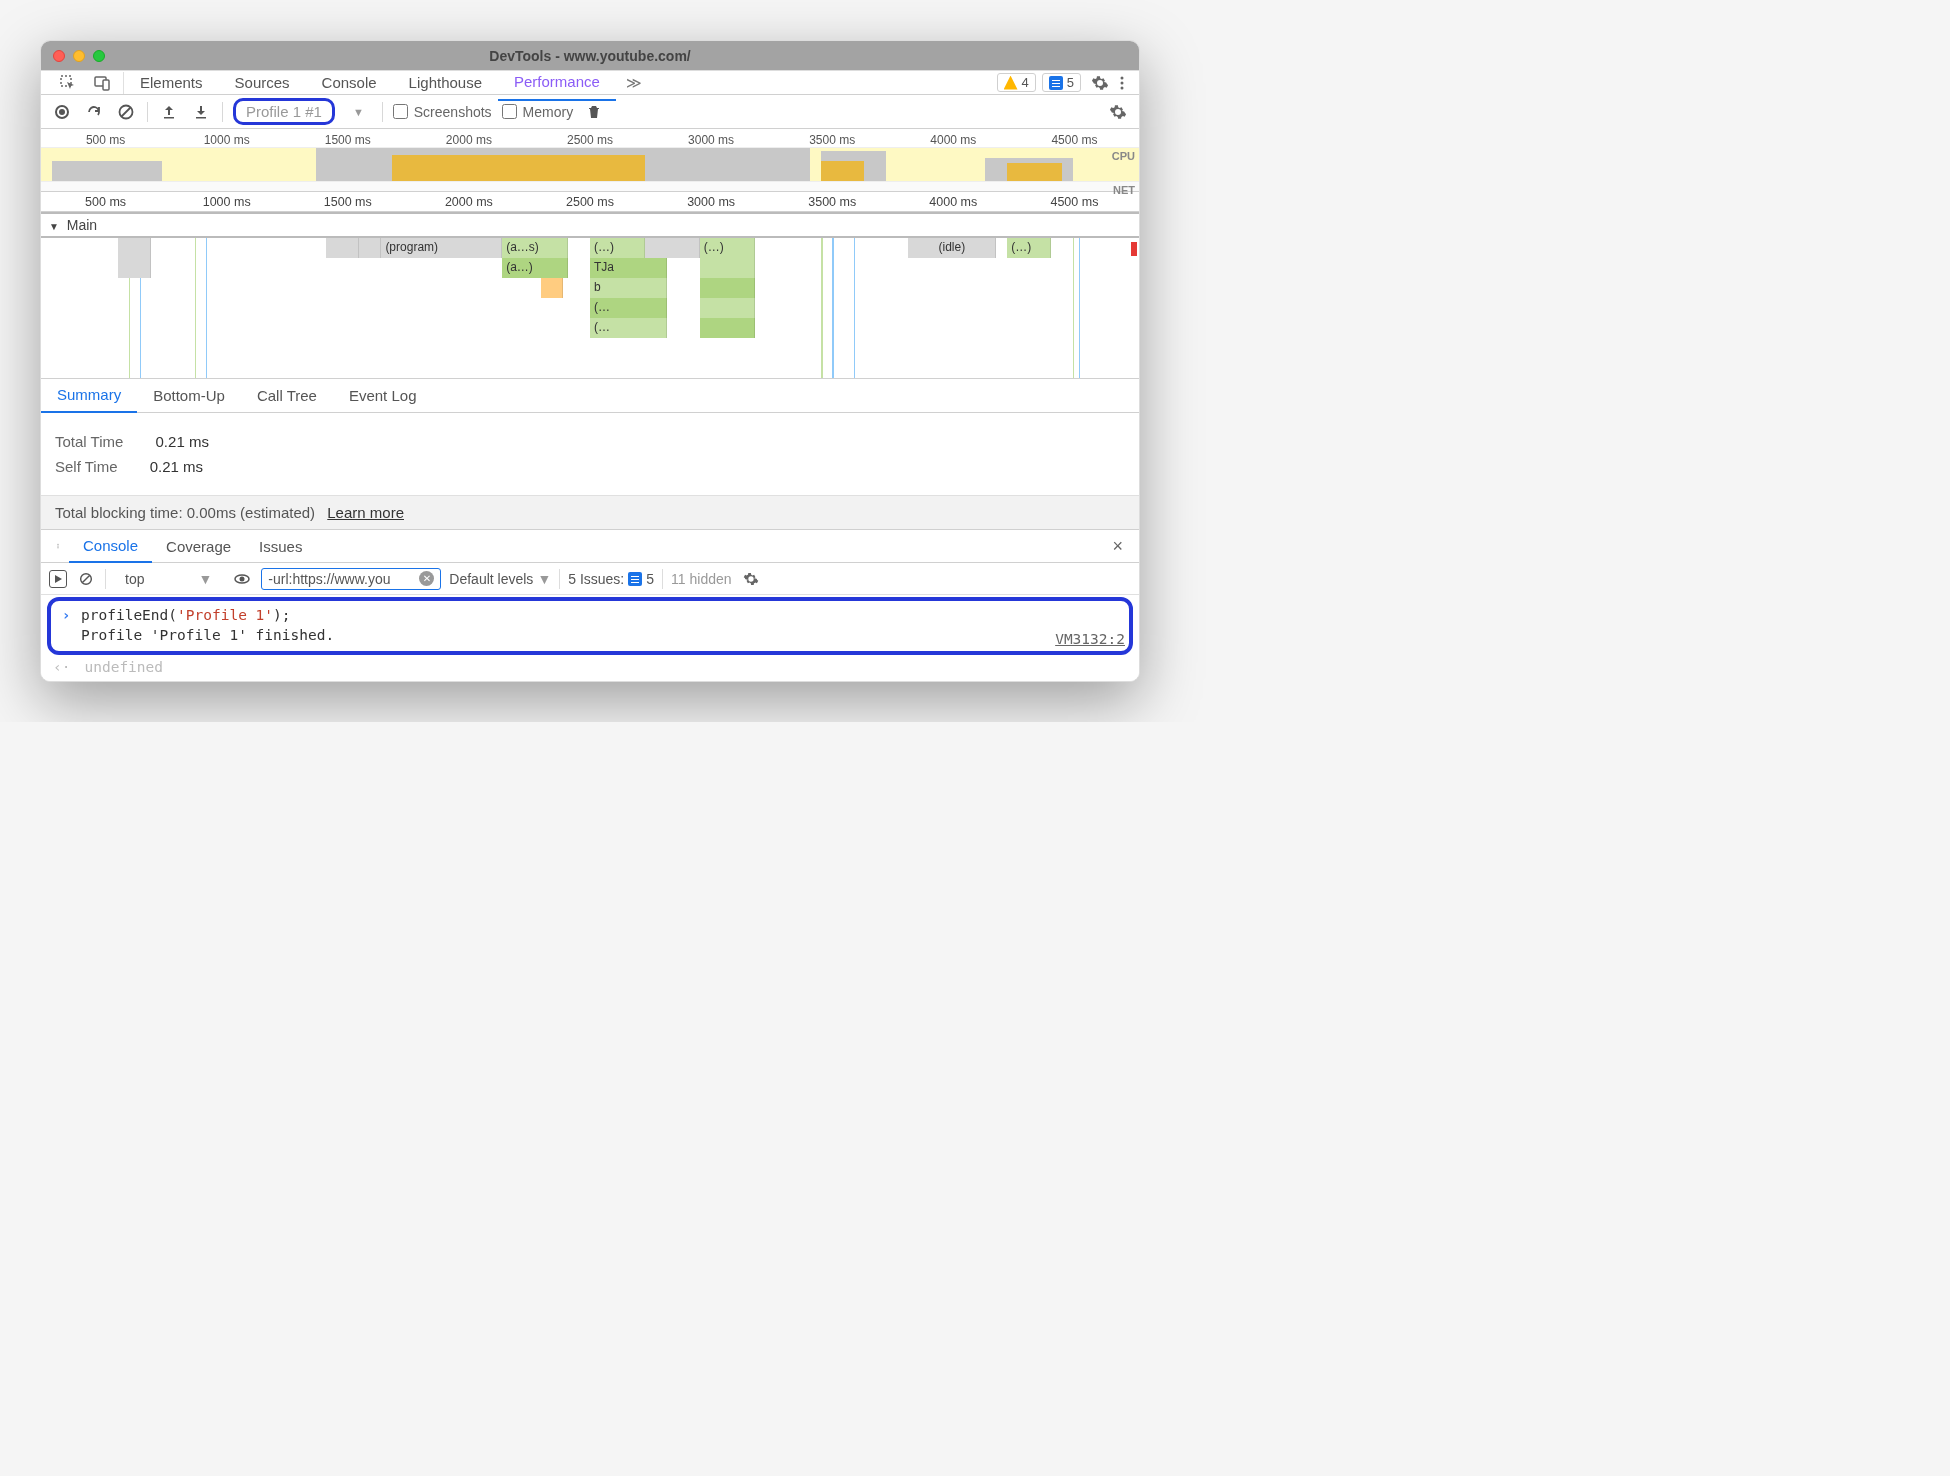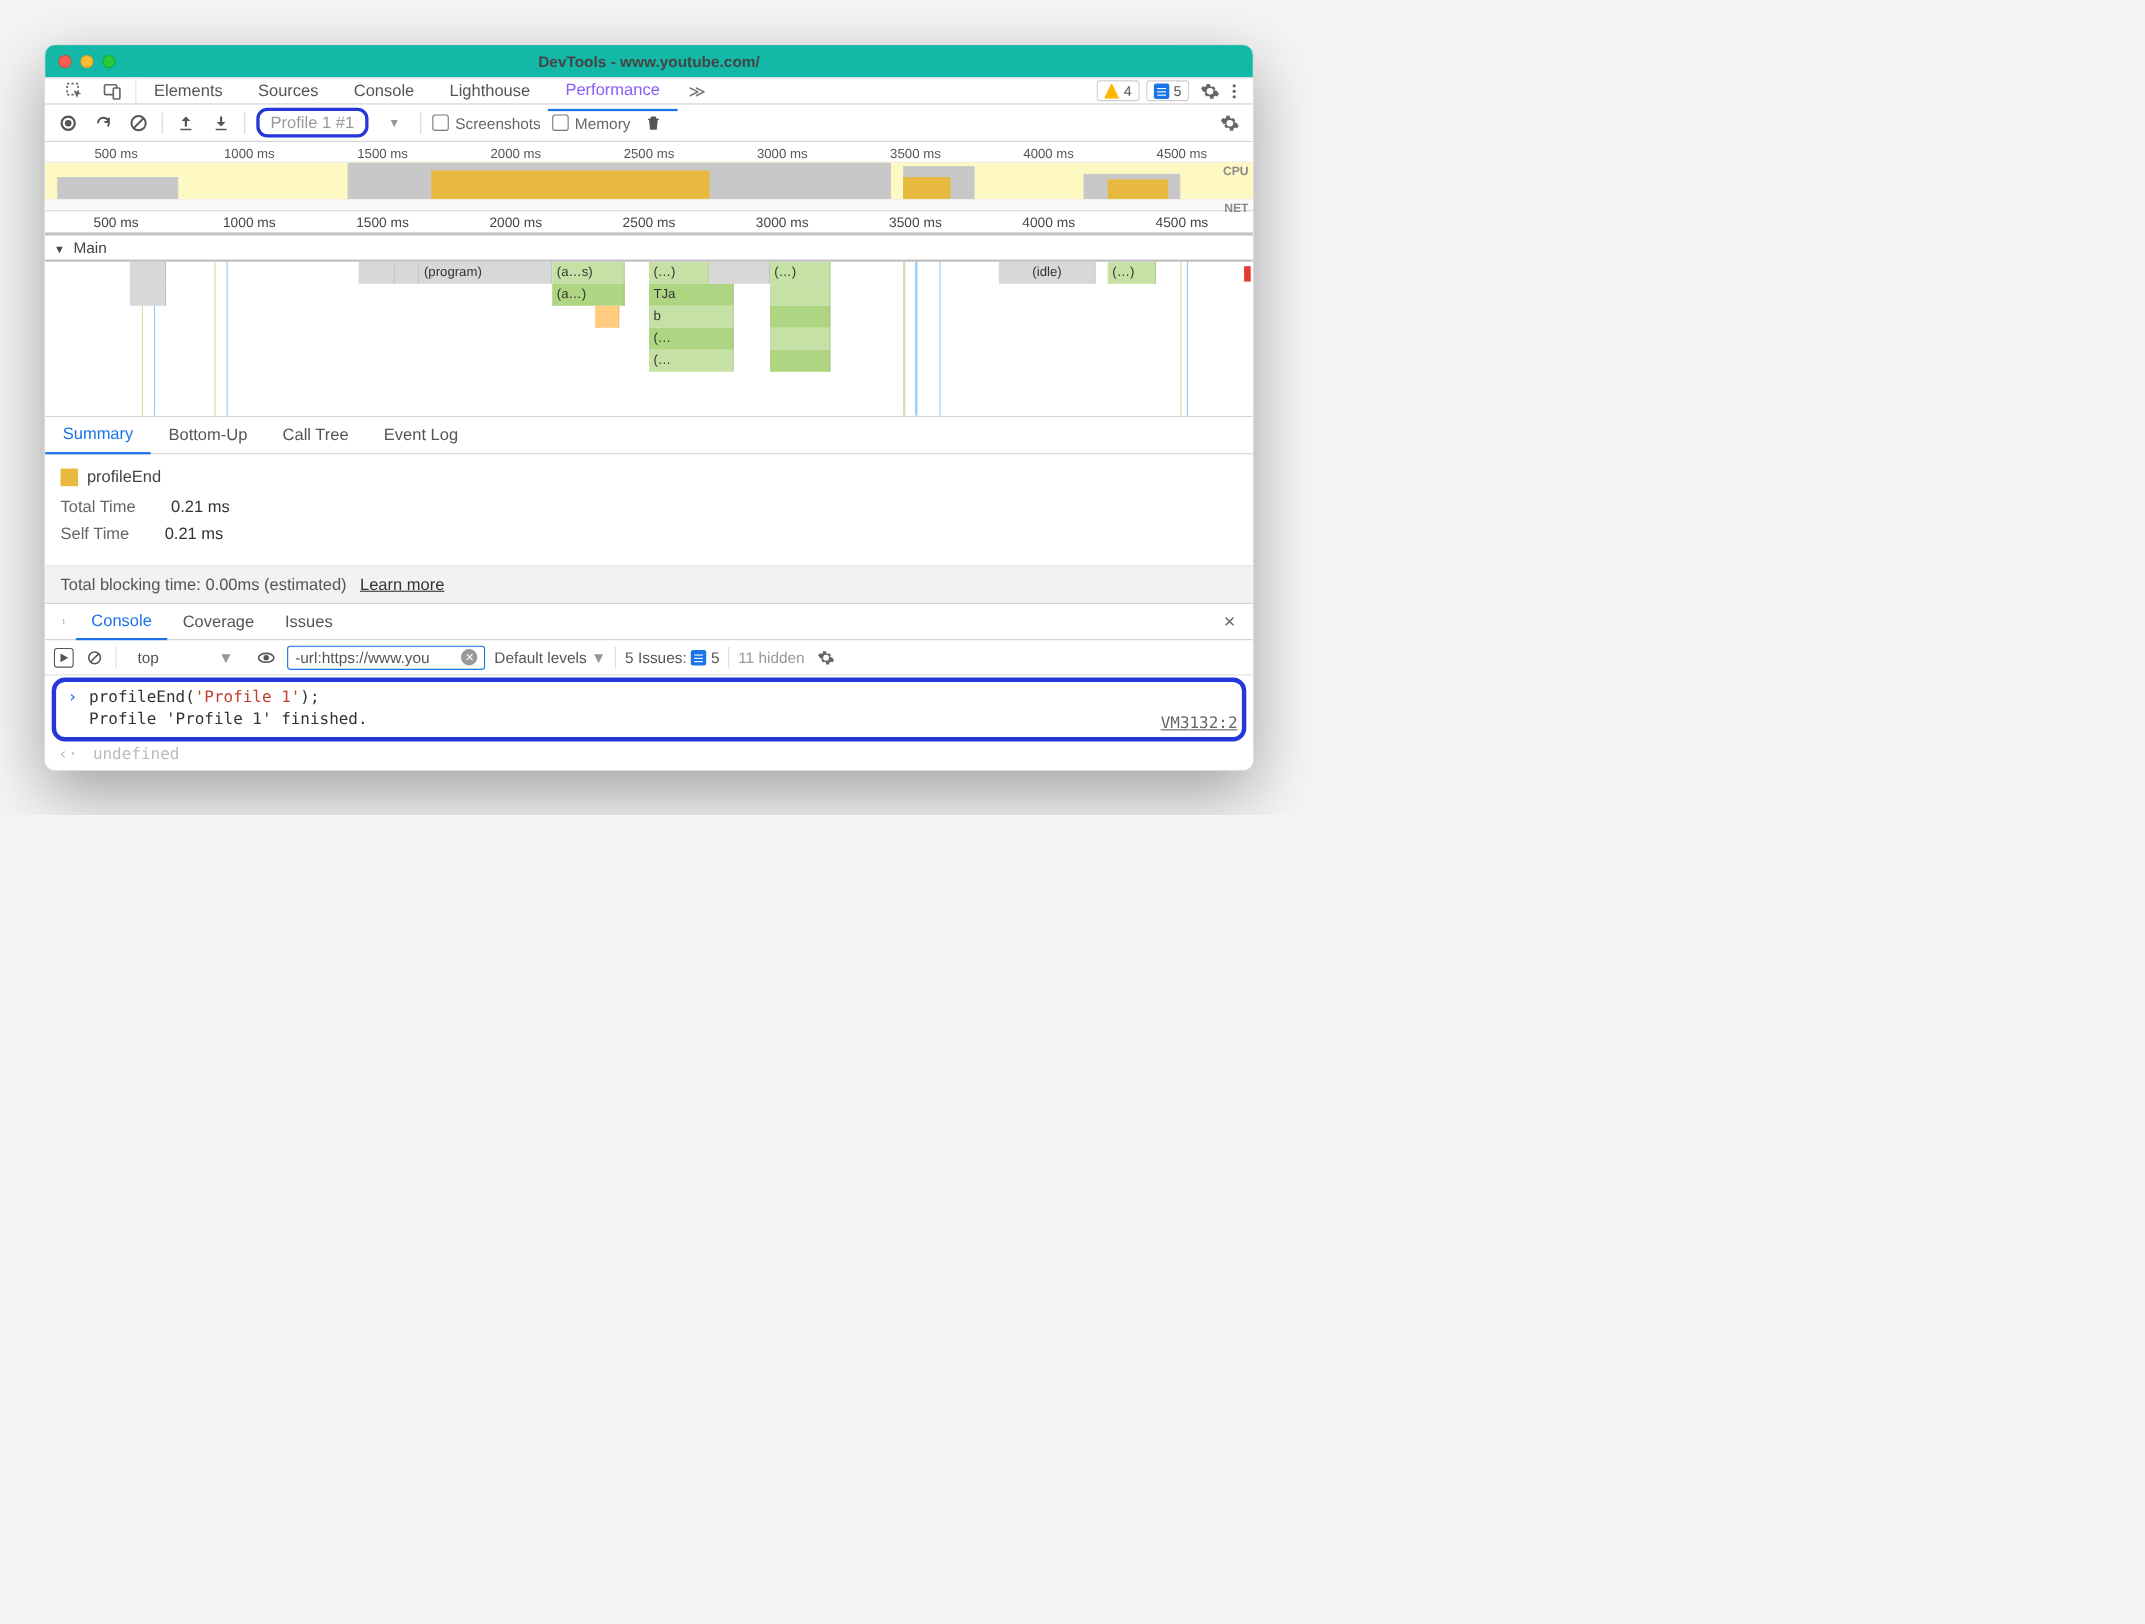--- a/index.html
+++ b/index.html
@@ -13,21 +13,21 @@
 .window {
   width: 1100px;
   background: #fff;
   border-radius: 10px;
   box-shadow: 0 20px 60px rgba(0,0,0,0.35);
   overflow: hidden;
   border: 1px solid #ddd;
 }
 .titlebar {
   height: 30px;
-  background: #14b8a6;
+  background: #a3a3a3;
   display: flex;
   align-items: center;
   padding: 0 12px;
   border-bottom: 1px solid #ddd;
   position: relative;
 }
 .traffic-lights { display: flex; gap: 8px; }
 .tl { width: 12px; height: 12px; border-radius: 50%; }
 .tl.red { background: #ff5f56; border: 1px solid #e0443e; }
 .tl.yellow { background: #ffbd2e; border: 1px solid #dea123; }
@@ -369,24 +369,20 @@
   </div>
 
   <div class="sub-tabs">
     <div class="tab active">Summary</div>
     <div class="tab">Bottom-Up</div>
     <div class="tab">Call Tree</div>
     <div class="tab">Event Log</div>
   </div>
 
   <div class="summary-pane">
-    <div class="event-name">
-      <div class="swatch"></div>
-      <span>profileEnd</span>
-    </div>
     <div class="row">
       <span class="label">Total Time</span>
       <span class="val">0.21 ms</span>
     </div>
     <div class="row">
       <span class="label">Self Time</span>
       <span class="val">0.21 ms</span>
     </div>
   </div>
   <div class="blocking-row">

